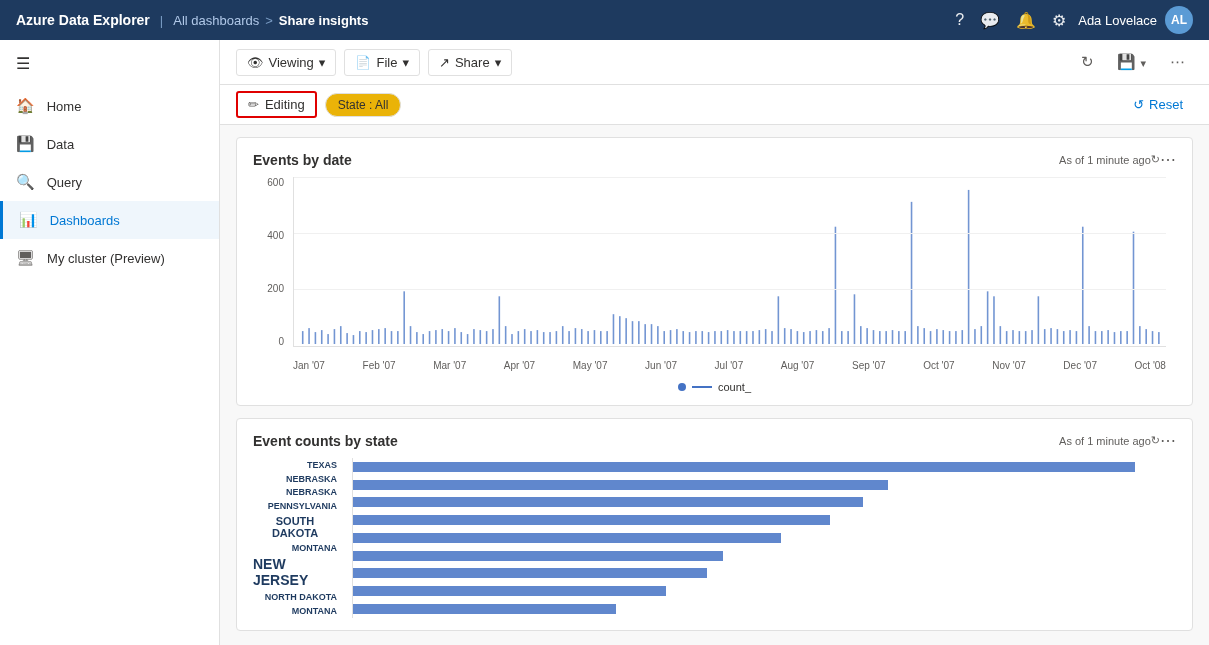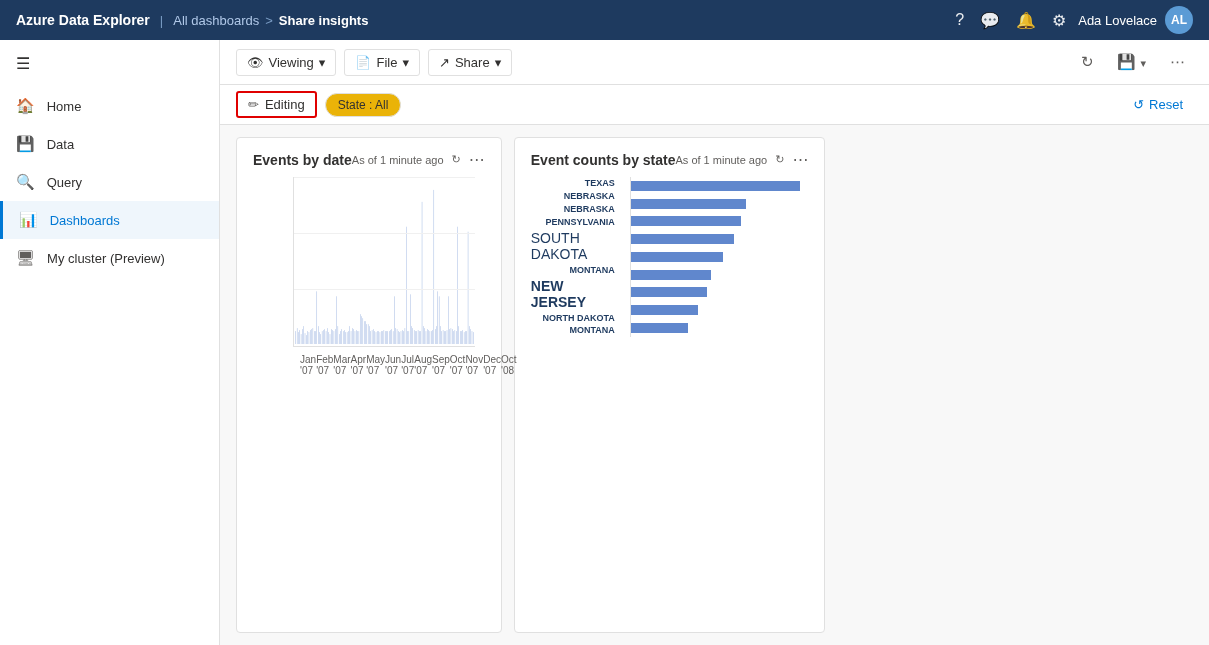--- a/index.html
+++ b/index.html
@@ -203,21 +203,21 @@
       font-size: 13px;
       cursor: pointer;
     }
 
     
     .dashboard-content {
       flex: 1;
       overflow-y: auto;
       padding: 12px 16px;
       display: flex;
-      flex-direction: row;
+      flex-direction: column;
       gap: 12px;
     }
 
     
     .chart-card {
       background: white;
       border: 1px solid #e0e0e0;
       border-radius: 4px;
       padding: 12px 16px;
     }
@@ -228,21 +228,20 @@
     }
     .chart-title {
       font-size: 14px;
       font-weight: 600;
       color: #323130;
     }
     .chart-header-spacer { flex: 1; }
     .chart-meta {
       display: flex;
       align-items: center;
-      gap: 8px;
       font-size: 11px;
       color: #605e5c;
       justify-content: space-between;
     }
     .chart-more { font-size: 16px; cursor: pointer; color: #605e5c; }
 
     
     .line-chart-container {
       position: relative;
       height: 200px;
@@ -276,29 +275,28 @@
       left: 0; right: 0; top: 0; bottom: 0;
     }
     .grid-line {
       position: absolute;
       left: 0; right: 0;
       border-top: 1px solid #f0f0f0;
     }
     .chart-x-labels {
       position: absolute;
       left: 40px;
-      right: 28px;
+      right: 10px;
       bottom: 0;
       height: 24px;
       display: flex;
       justify-content: space-between;
       align-items: center;
       font-size: 10px;
       color: #605e5c;
-      margin-left: 7px;
     }
     .chart-legend {
       display: flex;
       justify-content: center;
       align-items: center;
       gap: 6px;
       margin-top: 4px;
       font-size: 11px;
       color: #323130;
     }
@@ -454,20 +452,26 @@
         <div class="chart-header">
           <span class="chart-title">Events by date</span>
           <div class="chart-header-spacer"></div>
           <div class="chart-meta">
             <span>As of 1 minute ago</span>
             <span style="cursor:pointer;">↻</span>
             <span class="chart-more">⋯</span>
           </div>
         </div>
         <div class="line-chart-container">
+          <div class="chart-y-labels">
+            <span>600</span>
+            <span>400</span>
+            <span>200</span>
+            <span>0</span>
+          </div>
           <div class="chart-area">
             <div class="chart-grid-lines">
               <div class="grid-line" style="top:0%;"></div>
               <div class="grid-line" style="top:33%;"></div>
               <div class="grid-line" style="top:66%;"></div>
             </div>
             
             <svg width="100%" height="100%" viewBox="0 0 1100 170" preserveAspectRatio="none">
 
               <g fill="#4472c4" opacity="0.75">
@@ -619,40 +623,45 @@
             <span>Jun '07</span>
             <span>Jul '07</span>
             <span>Aug '07</span>
             <span>Sep '07</span>
             <span>Oct '07</span>
             <span>Nov '07</span>
             <span>Dec '07</span>
             <span>Oct '08</span>
           </div>
         </div>
+        <div class="chart-legend">
+          <span class="legend-dot"></span>
+          <span class="legend-line"></span>
+          <span>count_</span>
+        </div>
       </div>
 
       <div class="chart-card">
         <div class="chart-header">
           <span class="chart-title">Event counts by state</span>
           <div class="chart-header-spacer"></div>
           <div class="chart-meta">
             <span>As of 1 minute ago</span>
             <span style="cursor:pointer;">↻</span>
             <span class="chart-more">⋯</span>
           </div>
         </div>
         <div class="bar-chart-container">
           <div class="bar-chart-inner">
             <div class="bar-y-labels">
               <span style="font-size:9px;color:#1e3a5f;font-weight:600;">TEXAS</span>
               <span style="font-size:9px;color:#1e3a5f;font-weight:600;">NEBRASKA</span>
               <span style="font-size:9px;color:#1e3a5f;font-weight:600;">NEBRASKA</span>
               <span style="font-size:9px;color:#1e3a5f;font-weight:600;">PENNSYLVANIA</span>
-              <span style="font-size:14px;color:#1e3a5f;font-weight:400;">SOUTH DAKOTA</span>
+              <span style="font-size:11px;color:#1e3a5f;font-weight:700;text-align:center;">SOUTH DAKOTA</span>
               <span style="font-size:9px;color:#1e3a5f;font-weight:600;">MONTANA</span>
               <span style="font-size:14px;color:#1e3a5f;font-weight:600;">NEW JERSEY</span>
               <span style="font-size:9px;color:#1e3a5f;font-weight:600;">NORTH DAKOTA</span>
               <span style="font-size:9px;color:#1e3a5f;font-weight:600;">MONTANA</span>
             </div>
             <div class="bar-rows-area">
               <div class="bar-row">
                   <div class="bar-fill" style="width:95%;"></div>
                 </div>
               <div class="bar-row">

